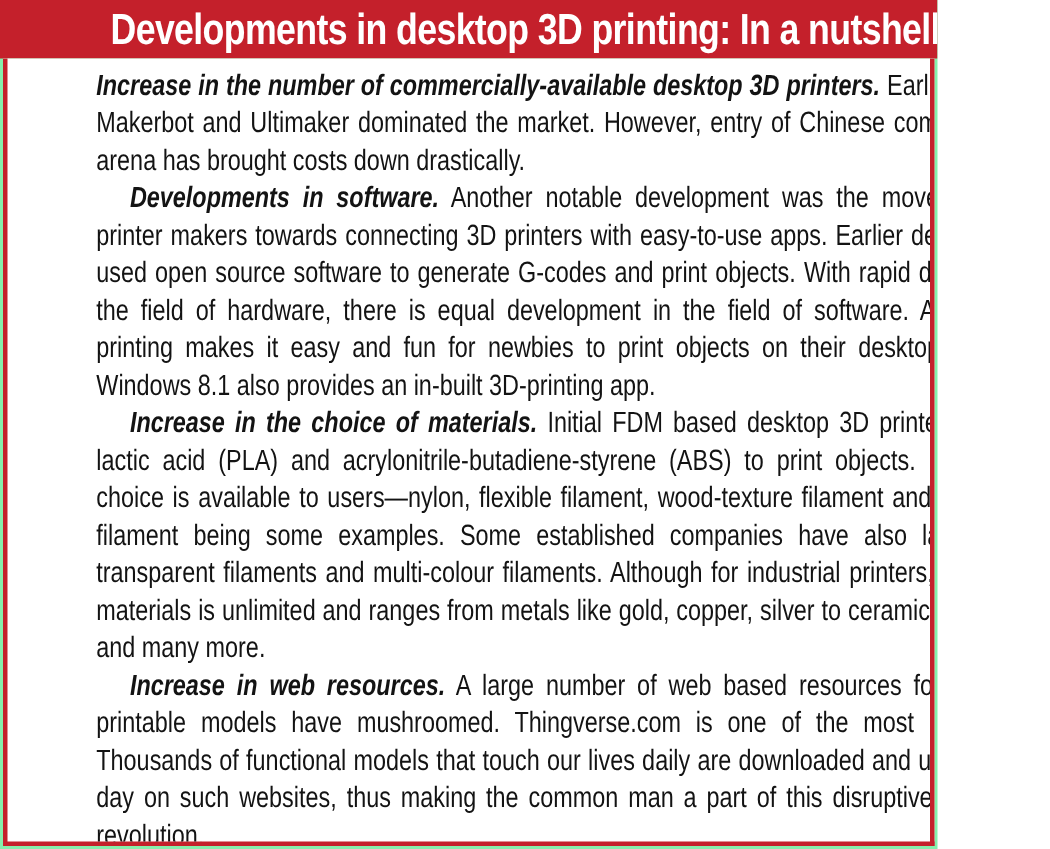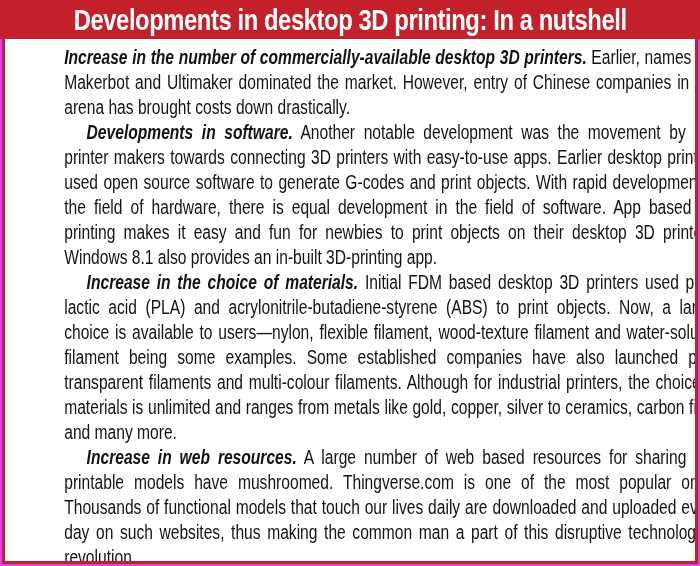--- a/index.html
+++ b/index.html
@@ -1,19 +1,19 @@
 <!DOCTYPE html>
 <html><head>
 <meta charset="utf-8">
 <style>
   html,body { margin:0; padding:0; background:#ffffff; }
   .page {
     position:relative;
-    width:700px; height:566px;
-    background:#d946ef;
+    width:625px; height:566px;
+    background:#86efac;
     font-family:"Liberation Sans", sans-serif;
     overflow:hidden;
   }
   
   .titlebar {
     position:absolute; top:0; left:0; right:0; height:39px;
     background:#c4202b;
     overflow:hidden;
   }
   .title-scale {

